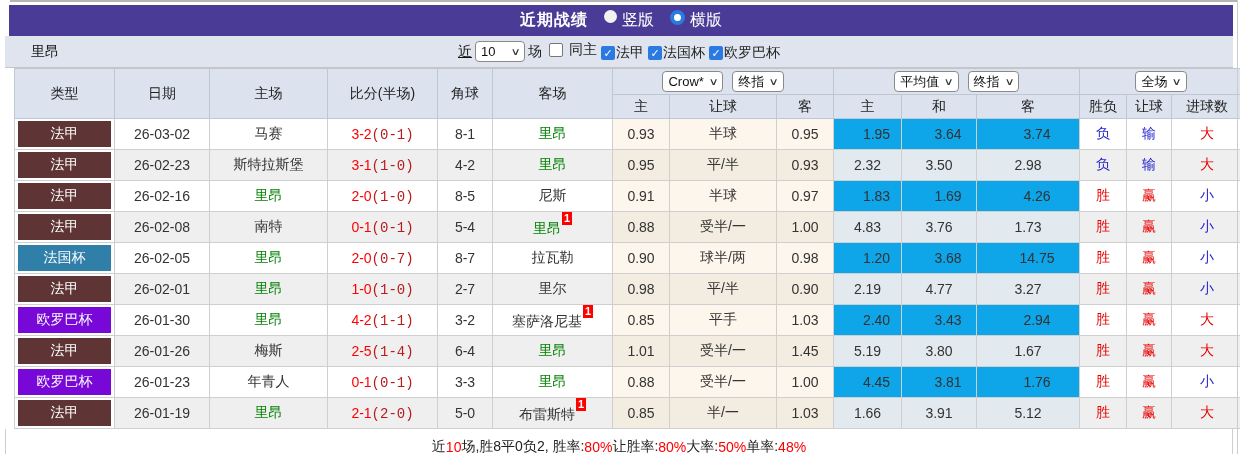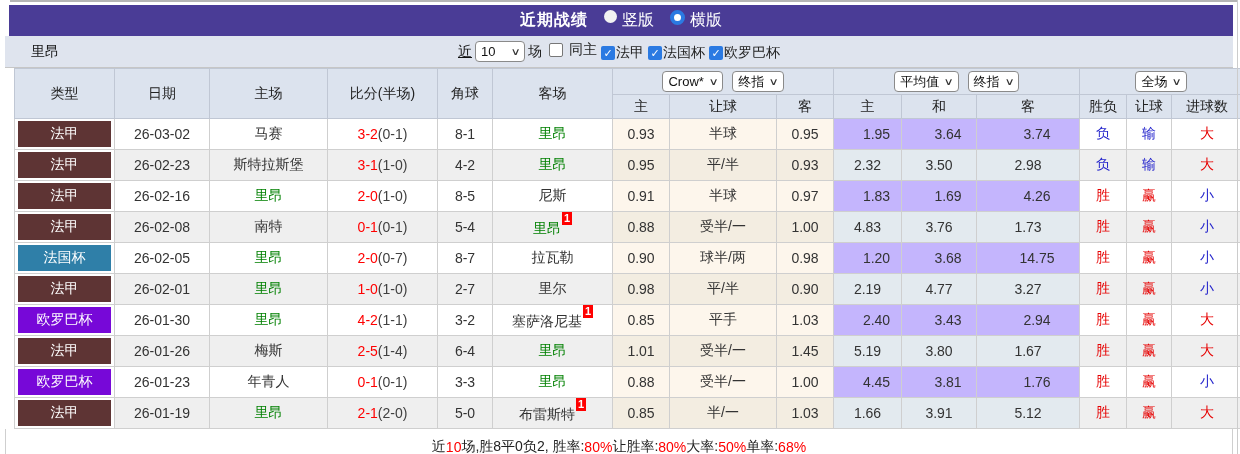--- a/index.html
+++ b/index.html
@@ -39,31 +39,31 @@
     border: 1px solid #c0c7d4; font-size: 14px; }
   thead tr.select-row th { height: 26px; }
   thead tr.name-row th { height: 24px; }
   .sel-group { display: flex; justify-content: center; gap: 9px; align-items: center; }
 
   tbody td { height: 30px; text-align: center; border: 1px solid #cfcfcf; color: #333; overflow: hidden; }
   tbody td.odd  { background: #fff; }
   tbody td.even { background: #efefef; }
   tbody td.crow.odd  { background: #fdf6ec; }
   tbody td.crow.even { background: #f3ede1; }
-  tbody td.avg.odd   { background: #c4b5fd; padding-left: 18px; }
+  tbody td.avg.odd   { background: #0ea5e9; padding-left: 18px; }
   tbody td.avg.even  { background: #e3eaef; }
   td.type-cell { padding: 0; background: #fff !important; }
   .chip { margin: 2px 3px; height: 26px; display: flex; align-items: center; justify-content: center;
     color: #fff; font-size: 14px; }
 
   .t-red   { color: var(--score-red); }
   .t-win   { color: var(--win-red); }
   .t-blue  { color: var(--lose-blue); }
   .t-green { color: var(--lyon-green); }
-  .half { color: #404040; }
+  .half { color: #b91c1c; font-family: Liberation Mono, monospace; }
   .badge { display: inline-block; background: var(--badge-red); color: #fff; font-size: 11px;
     font-weight: bold; line-height: 14px; padding: 0 2px; position: relative; top: -5px; margin-left: 1px; }
 
   .summary { height: 36px; margin: 0 7px 0 5px; border: 1px solid #cfcfcf; border-top: none;
     display: flex; align-items: center; justify-content: center; font-size: 14px; color: #222; background: #fff; }
   .summary .seg-red { color: var(--score-red); }
 </style>
 </head>
 <body>
 
@@ -375,14 +375,14 @@
 <div class="summary">
     <span>近</span>
     <span class="seg-red">10</span>
     <span>场,胜8平0负2, 胜率:</span>
     <span class="seg-red">80%</span>
     <span> 让胜率:</span>
     <span class="seg-red">80%</span>
     <span> 大率:</span>
     <span class="seg-red">50%</span>
     <span> 单率:</span>
-    <span class="seg-red">68%</span>
+    <span class="seg-red">48%</span>
   </div>
 
 </body></html>

